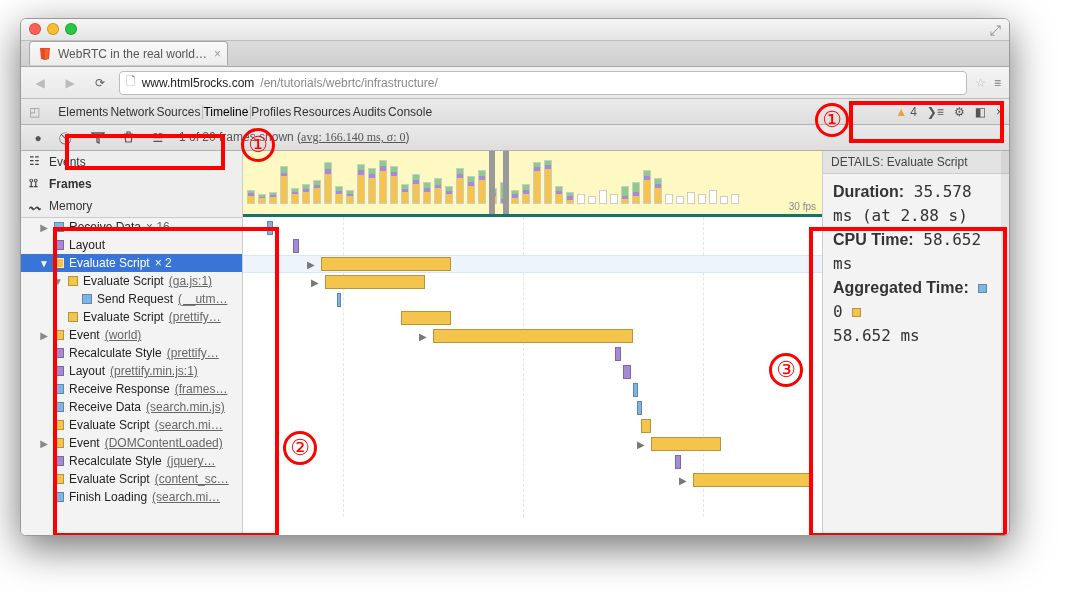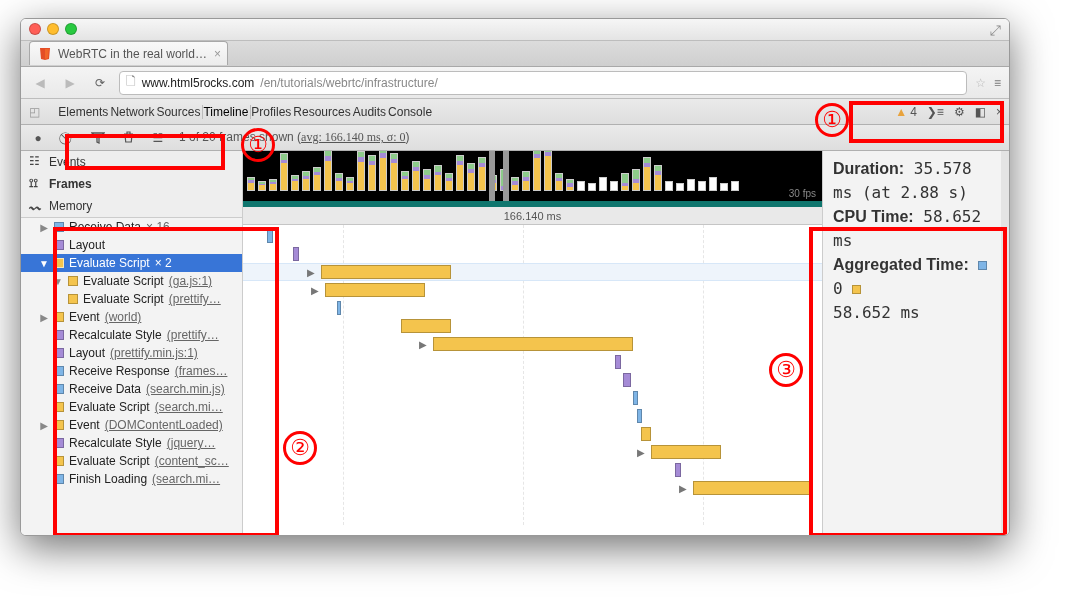--- a/index.html
+++ b/index.html
@@ -57,21 +57,21 @@
   .rec.sel{background:#3875d7;color:#fff;}
   .rec.sel .ext,.rec.sel .x,.rec.sel .disc{color:#fff;}
   .rec.sel .sq{border-color:rgba(255,255,255,.6);}
   .indent-1{padding-left:18px;}
   .indent-2{padding-left:32px;}
   .indent-3{padding-left:46px;}
   
   .c-blue{background:#7fb5e6;} .c-purple{background:#a58bd6;} .c-yellow{background:#f4c44d;} .c-green{background:#8dcb8a;}
   
   .tl-center{ flex:1; position:relative; background:#fff; border-right:1px solid #ccc; overflow:hidden;}
-  .overview{height:56px; border-bottom:6px solid #0f766e; background:#000000; position:relative;}
+  .overview{height:66px; border-bottom:3px solid #0f766e; background:#fef9c3; position:relative;}
   .overview .fpslabel{position:absolute;right:6px;bottom:2px;font-size:10px;color:#888;}
   .overview .bars{position:absolute;left:4px;right:4px;bottom:10px;height:46px;display:flex;align-items:flex-end;gap:3px;}
   .overview .bar{width:8px;display:flex;flex-direction:column-reverse;border:1px solid #ccc;background:#fff;}
   .overview .bar span{display:block;width:100%;}
   .handle{position:absolute;top:0;bottom:0;width:6px;background:#999;}
   .rulerrow{height:18px;background:#e9e9e9;border-bottom:1px solid #c5c5c5;display:flex;align-items:center;justify-content:center;font-size:11px;color:#555;}
   .flame{position:relative; height:calc(100% - 66px - 18px); background:#fff; overflow:hidden;}
   .flame .bar{position:absolute;height:14px;border:1px solid rgba(0,0,0,.25);}
   .flame .tri{position:absolute;font-size:10px;color:#777;}
   .flame .rowsel{position:absolute;left:0;right:0;height:18px;background:#eef4fb;border-top:1px solid #d7e7f8;border-bottom:1px solid #d7e7f8;}
@@ -186,20 +186,26 @@
             <span class="sq c-yellow"></span>
             <span class="lbl">Evaluate Script</span>
             <span class="x"> × 2</span>
           </div>
           <div class="rec indent-2">
             <span class="disc">▼</span>
             <span class="sq c-yellow"></span>
             <span class="lbl">Evaluate Script</span>
             <span class="ext"> (ga.js:1)</span>
           </div>
+          <div class="rec indent-3">
+            <span class="disc"></span>
+            <span class="sq c-blue"></span>
+            <span class="lbl">Send Request</span>
+            <span class="ext"> (__utm…</span>
+          </div>
           <div class="rec indent-2">
             <span class="disc"></span>
             <span class="sq c-yellow"></span>
             <span class="lbl">Evaluate Script</span>
             <span class="ext"> (prettify…</span>
           </div>
           <div class="rec indent-1">
             <span class="disc">▶</span>
             <span class="sq c-yellow"></span>
             <span class="lbl">Event</span>
@@ -443,23 +449,20 @@
             <div class="bar" style="height: 12px;"></div>
             <div class="bar" style="height: 10px;"></div>
             <div class="bar" style="height: 14px;"></div>
             <div class="bar" style="height: 8px;"></div>
             <div class="bar" style="height: 10px;"></div>
           </div>
         <div class="handle" style="left:246px"></div>
         <div class="handle" style="left:260px"></div>
         <div class="fpslabel">30 fps</div>
       </div>
-      <div class="rulerrow">
-          <span>166.140 ms</span>
-        </div>
       <div class="flame" id="flame-host">
         <div class="gridline" style="left:100px"></div>
         <div class="gridline" style="left:280px"></div>
         <div class="gridline" style="left:460px"></div>
       <div class="bar c-blue" style="top: 4px; left: 24px; width: 6px;"></div>
           <div class="bar c-purple" style="top: 22px; left: 50px; width: 6px;"></div>
           <div class="rowsel" style="top: 38px;"></div>
           <div class="tri" style="top: 42px; left: 64px;">▶</div>
           <div class="bar c-yellow" style="top: 40px; left: 78px; width: 130px;"></div>
           <div class="tri" style="top: 60px; left: 68px;">▶</div>
@@ -475,20 +478,21 @@
           <div class="bar c-yellow" style="top: 202px; left: 398px; width: 10px;"></div>
           <div class="tri" style="top: 222px; left: 394px;">▶</div>
           <div class="bar c-yellow" style="top: 220px; left: 408px; width: 70px;"></div>
           <div class="bar c-purple" style="top: 238px; left: 432px; width: 6px;"></div>
           <div class="tri" style="top: 258px; left: 436px;">▶</div>
           <div class="bar c-yellow" style="top: 256px; left: 450px; width: 120px;"></div>
         </div>
     </div>
 
     <div class="tl-right" style="position:relative">
+      <div class="hdr">DETAILS: Evaluate Script</div>
       <div class="body">
         <div><b>Duration:</b>&nbsp;<span>35.578 ms (at 2.88 s)</span></div>
         <div><b>CPU Time:</b>&nbsp;<span>58.652 ms</span></div>
         <div><b>Aggregated Time:</b>&nbsp;<span class="legend-sq c-blue"></span><span>0</span>&nbsp;<span class="legend-sq c-yellow"></span></div>
         <div><span>58.652 ms</span></div>
       </div>
       <div class="scrollbar" style="right:0"></div>
     </div>
   </div>
 

